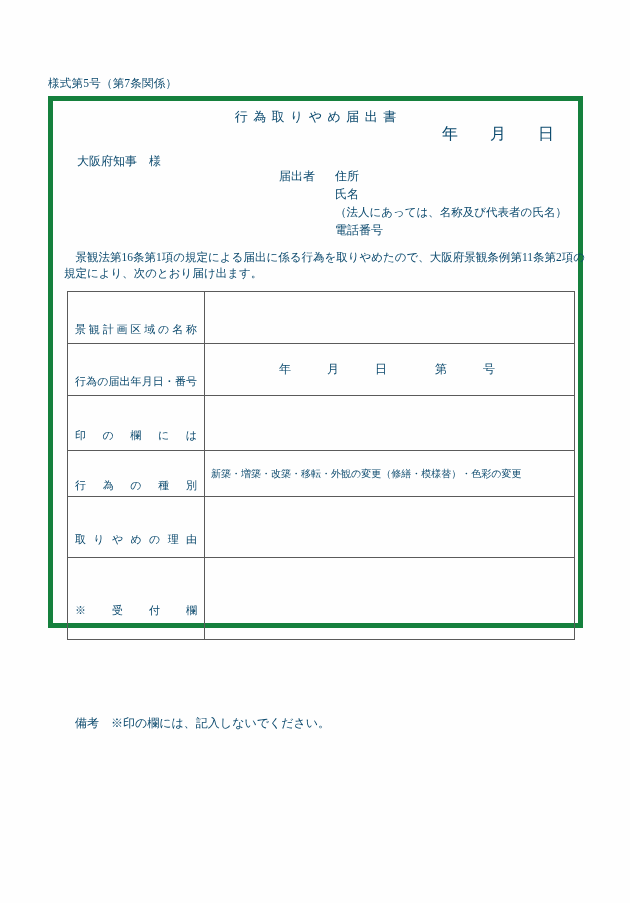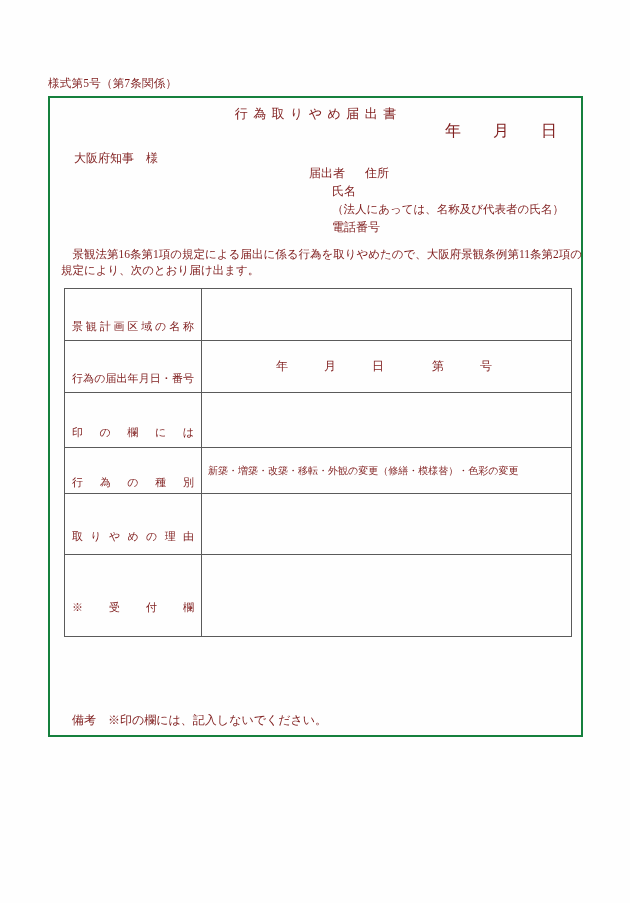--- a/index.html
+++ b/index.html
@@ -6,37 +6,37 @@
     margin: 0;
     padding: 0;
     background: #ffffff;
   }
   .page {
     position: relative;
     width: 630px;
     height: 903px;
     background: #fefefe;
     font-family: "Liberation Serif", "DejaVu Serif", serif;
-    color: #7f1d1d;
+    color: #0c4a6e;
     overflow: hidden;
   }
   .form-code {
     position: absolute;
     left: 48px;
     top: 76px;
     font-size: 11.5px;
     letter-spacing: 0.02em;
   }
   .outer-box {
     position: absolute;
     left: 48px;
     top: 96px;
     width: 535px;
-    height: 641px;
-    border: 2px solid #15803d;
+    height: 532px;
+    border: 5px solid #15803d;
     box-sizing: border-box;
     background: #fefefe;
   }
   .form-title {
     position: absolute;
     top: 7px;
     left: 0;
     width: 100%;
     text-align: center;
     font-size: 13px;
@@ -55,21 +55,21 @@
     left: 24px;
     font-size: 12px;
   }
   .applicant {
     position: absolute;
     top: 66px;
     left: 226px;
     font-size: 12px;
     line-height: 18px;
   }
-  .applicant .row { display: flex; margin-left: 33px; }
+  .applicant .row { display: flex; }
   .applicant .who { width: 56px; }
   .applicant .indent { margin-left: 56px; }
   .applicant .small { font-size: 11.5px; }
   .body-text {
     position: absolute;
     top: 148px;
     left: 11px;
     width: 521px;
     font-size: 11.5px;
     line-height: 16px;

